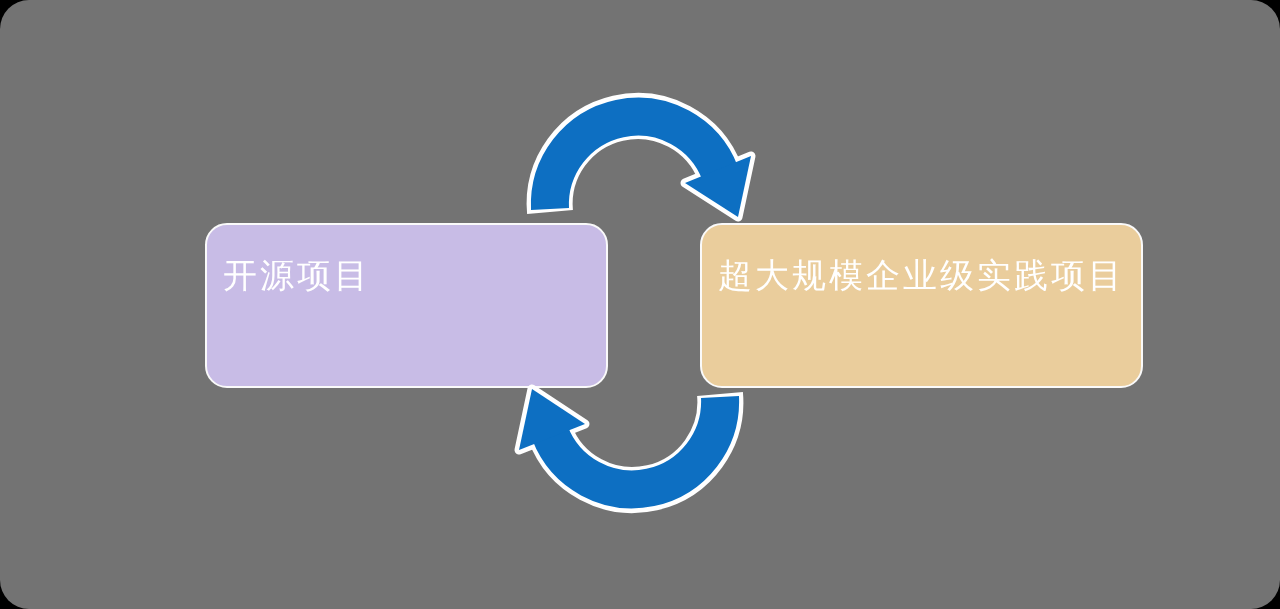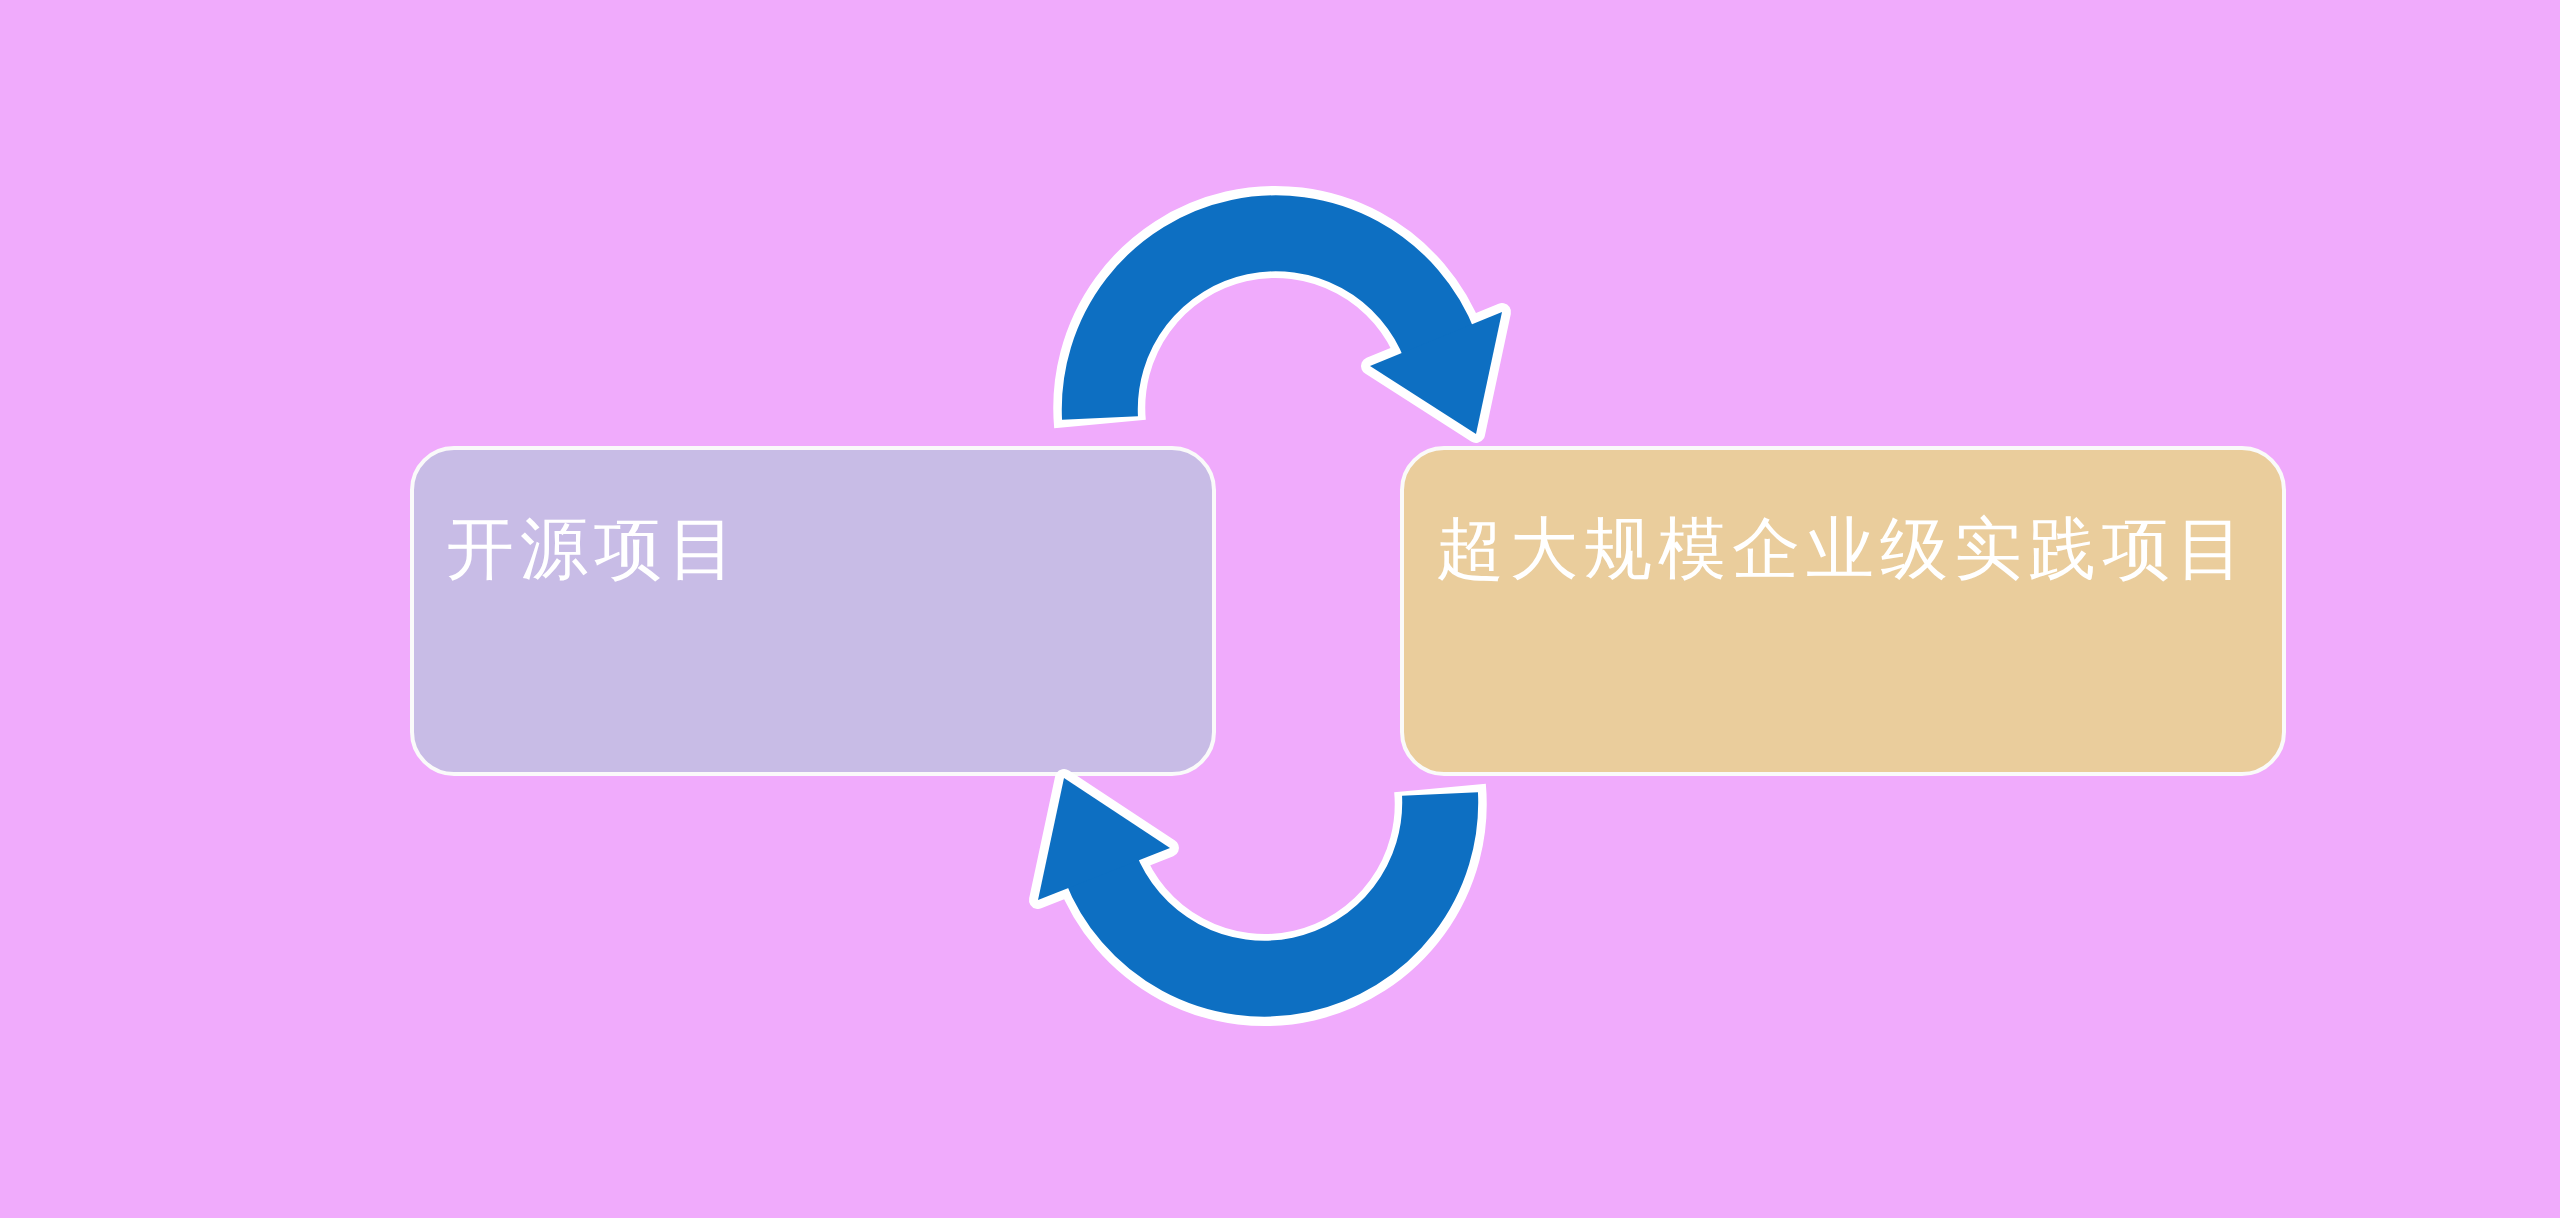--- a/index.html
+++ b/index.html
@@ -4,23 +4,24 @@
 <style>
   html, body {
     margin: 0;
     padding: 0;
     background: #000000;
   }
   .canvas {
     position: relative;
     width: 1280px;
     height: 609px;
-    background: #f0abfc;
+    background: #737373;
     overflow: hidden;
     font-family: "Liberation Sans", "DejaVu Sans", sans-serif;
+    border-radius: 29px;
   }
   .node {
     position: absolute;
     box-sizing: border-box;
     border: 2px solid #fafafa;
     border-radius: 22px;
     padding: 32px 14px 0 16px;
   }
   .node-left {
     left: 205px;

